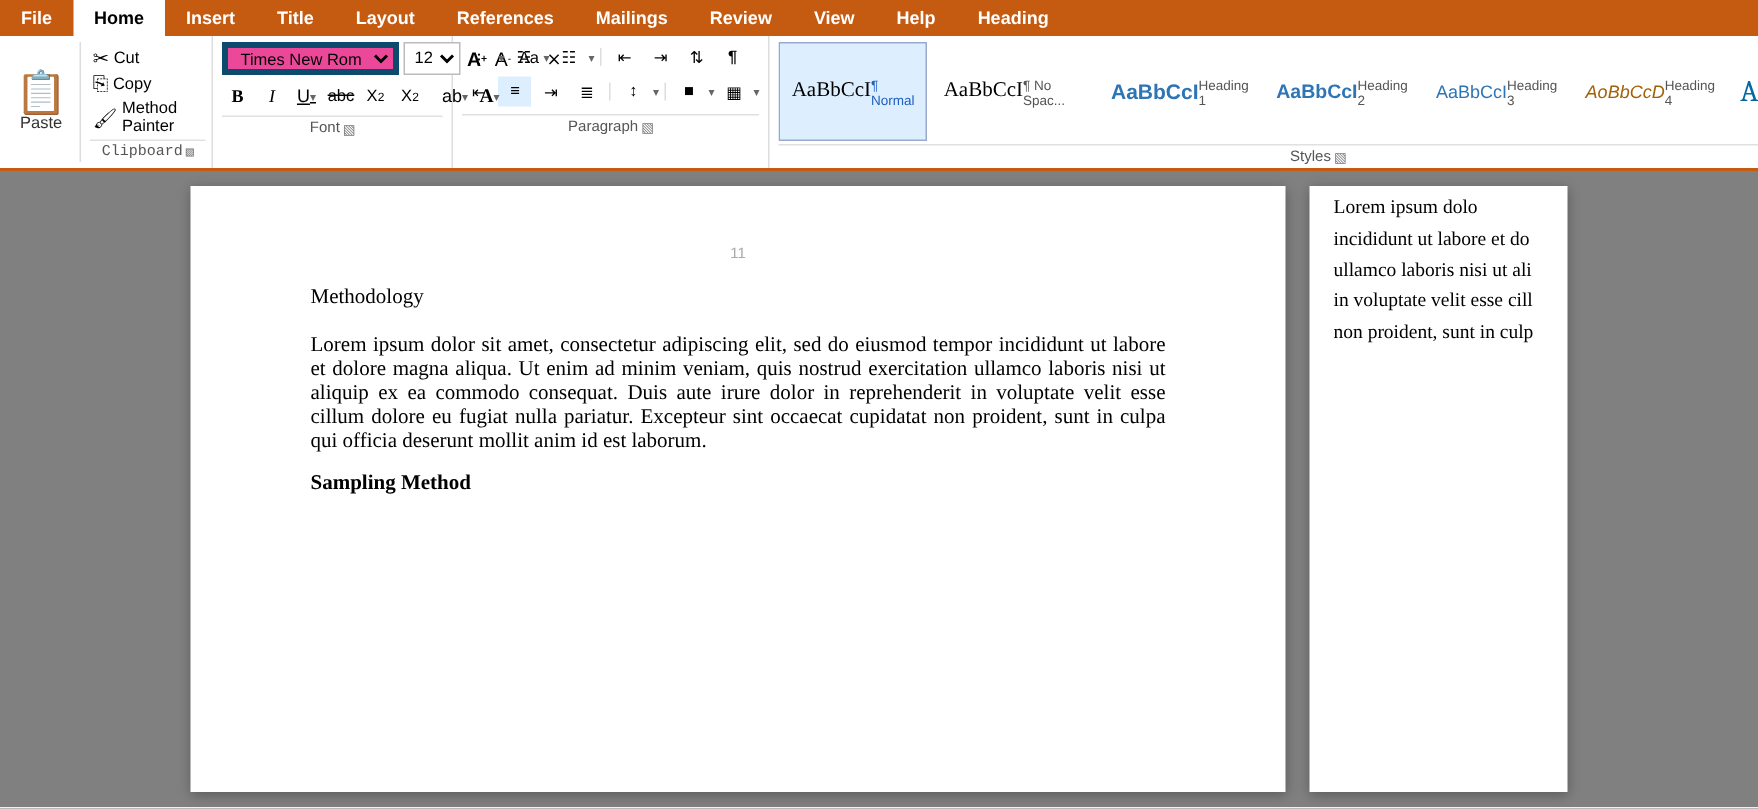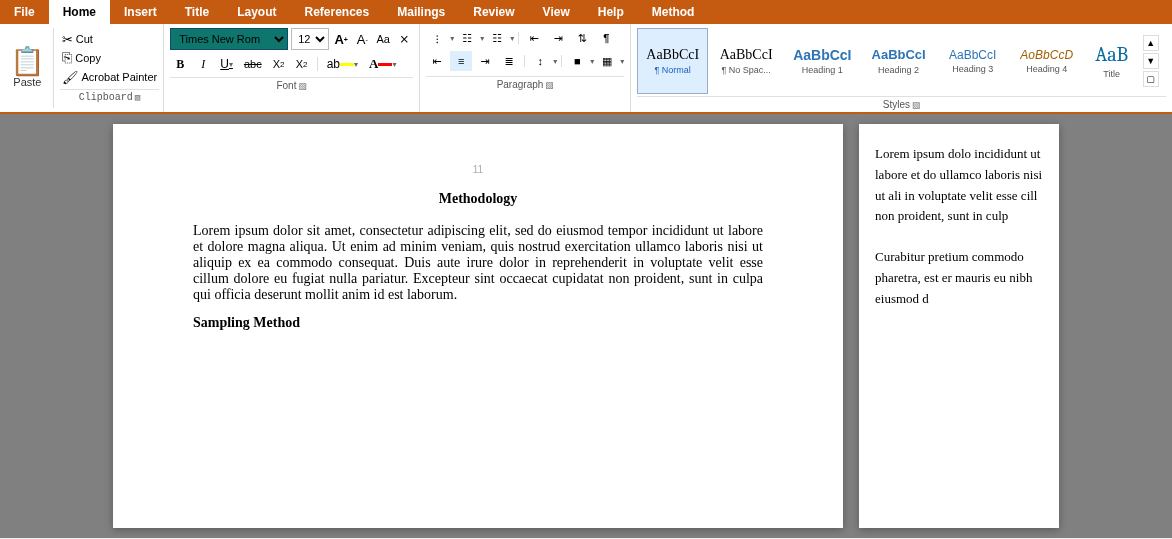--- a/index.html
+++ b/index.html
@@ -5,62 +5,62 @@
     * { box-sizing: border-box; margin: 0; padding: 0; }
     body { font-family: 'Segoe UI', Arial, sans-serif; font-size: 12px; background: #f0f0f0; overflow: hidden; }
 
     
     .clipboard-group { display: flex; flex-direction: row; height: 88px; border-right: 1px solid #ddd; padding: 4px; }
 
     
     .font-group { display: flex; flex-direction: column; height: 88px; border-right: 1px solid #ddd; padding: 4px 6px 0 6px; min-width: 160px; }
     .font-row1 { display: flex; align-items: center; gap: 3px; margin-bottom: 3px; }
     .font-row2 { display: flex; align-items: center; gap: 3px; }
-    .font-select { border: 1px solid #0c4a6e; background: #0f766e; font-size: 11px; padding: 1px 4px; height: 22px; min-width: 120px; cursor: pointer; }
+    .font-select { border: 4px solid #0c4a6e; background: #ec4899; font-size: 11px; padding: 1px 4px; height: 22px; min-width: 120px; cursor: pointer; }
     .font-size-select { border: 1px solid #bbb; background: white; font-size: 11px; padding: 1px 2px; height: 22px; width: 38px; cursor: pointer; }
     .small-btn { width: 18px; height: 18px; border: 1px solid transparent; background: transparent; cursor: pointer; font-size: 11px; display: flex; align-items: center; justify-content: center; }
     .format-btn { height: 22px; min-width: 20px; border: 1px solid transparent; background: transparent; cursor: pointer; font-size: 12px; display: flex; align-items: center; justify-content: center; padding: 0 3px; }
     .format-btn.bold { font-weight: bold; font-family: serif; }
     .format-btn.italic { font-style: italic; font-family: serif; }
     .format-btn.underline { text-decoration: underline; }
     .format-btn.strikethrough { text-decoration: line-through; font-size: 11px; }
 
     
     .para-group { display: flex; flex-direction: column; height: 88px; border-right: 1px solid #ddd; padding: 4px 6px 0 6px; }
     .para-row { display: flex; align-items: center; gap: 2px; margin-bottom: 3px; }
 
     
     .styles-group { display: flex; flex-direction: column; height: 88px; padding: 4px 6px 0 6px; flex: 1; }
     .styles-row { display: flex; align-items: stretch; gap: 2px; flex: 1; overflow: hidden; }
-    .style-btn { display: flex; flex-direction: column; align-items: center; justify-content: center; padding: 4px 8px; cursor: pointer; min-width: 68px; border: 1px solid transparent; }
+    .style-btn { display: flex; flex-direction: row; align-items: center; justify-content: center; padding: 4px 8px; cursor: pointer; min-width: 68px; border: 1px solid transparent; }
     .style-btn.active { background: #ddeeff; border: 1px solid #99c; }
     .style-preview { font-size: 14px; line-height: 1.2; }
     .style-label { font-size: 9px; color: #555; margin-top: 2px; }
 
     
     .sn-normal .style-preview { font-family: 'Times New Roman', serif; }
     .sn-nospace .style-preview { font-family: 'Times New Roman', serif; }
     .sn-h1 .style-preview { font-size: 16px; color: #1f3864; font-weight: bold; }
     .sn-h2 .style-preview { font-size: 14px; color: #2e75b6; font-weight: bold; }
     .sn-h3 .style-preview { font-size: 13px; color: #2e75b6; }
     .sn-h4 .style-preview { font-size: 12px; color: #2e75b6; font-style: italic; }
     .sn-title .style-preview { font-size: 18px; color: #555; }
 
     
     .doc-area { display: flex; background: #808080; height: calc(100vh - 115px); overflow-y: auto; padding: 10px 0; justify-content: center; gap: 16px; }
     .page { background: white; width: 730px; min-height: 300px; padding: 40px 80px; box-shadow: 0 2px 8px rgba(0,0,0,0.3); position: relative; flex-shrink: 0; }
     .page-number { text-align: center; color: #aaa; font-size: 10px; margin-bottom: 16px; }
-    .doc-heading { font-family: 'Times New Roman', Times, serif; font-size: 14px; font-weight: bold; text-align: center; margin-bottom: 16px; }
+    .doc-heading { font-family: 'Times New Roman', Times, serif; font-size: 14px; font-weight: normal; margin-bottom: 16px; }
     .doc-para { text-align: justify; margin-bottom: 12px; font-family: 'Times New Roman', Times, serif; font-size: 14px; }
     .doc-subheading { font-family: 'Times New Roman', Times, serif; font-size: 14px; font-weight: bold; margin-bottom: 10px; }
     .doc-para-indent { font-family: 'Times New Roman', Times, serif; font-size: 14px; text-align: justify; margin-bottom: 10px; }
     .bold-inline { font-weight: bold; }
 
     
-    .side-page { background: white; width: 200px; min-height: 300px; padding: 20px 16px; box-shadow: 0 2px 8px rgba(0,0,0,0.3); flex-shrink: 0; }
+    .side-page { background: white; width: 172px; min-height: 300px; padding: 4px 16px; box-shadow: 0 2px 8px rgba(0,0,0,0.3); flex-shrink: 0; }
     .side-text { font-family: 'Times New Roman', Times, serif; font-size: 13px; line-height: 1.6; color: #000; }
 
     
     .rg-label { font-size: 10px; color: #555; text-align: center; padding: 2px 8px; border-top: 1px solid #e0e0e0; margin-top: 2px; display: flex; align-items: center; justify-content: center; gap: 2px; cursor: pointer; }
     .rg-label .expand-icon { font-size: 9px; color: #777; }
 
     
     .sep { width: 1px; background: #ddd; margin: 4px 2px; align-self: stretch; }
 
     
@@ -87,42 +87,42 @@
     <div class="tab">File</div>
     <div class="tab active">Home</div>
     <div class="tab">Insert</div>
     <div class="tab">Title</div>
     <div class="tab">Layout</div>
     <div class="tab">References</div>
     <div class="tab">Mailings</div>
     <div class="tab">Review</div>
     <div class="tab">View</div>
     <div class="tab">Help</div>
-    <div class="tab">Method</div>
+    <div class="tab">Heading</div>
   </div>
 
   <div class="ribbon-content">
 
     <div class="clipboard-group" style="display:flex;flex-direction:row;height:88px;border-right:1px solid #ddd;padding:4px 2px;">
       <div style="display:flex;flex-direction:column;align-items:center;justify-content:center;padding:2px 8px;cursor:pointer;border-right:1px solid #ddd;margin-right:4px;">
         <div style="font-size:28px;line-height:1;">📋</div>
         <div style="font-size:11px;color:#333;">Paste</div>
       </div>
       <div style="display:flex;flex-direction:column;justify-content:space-around;padding:2px 2px;">
         <div style="display:flex;align-items:center;gap:3px;font-size:11px;cursor:pointer;padding:1px 2px;">
           <span style="font-size:13px;">✂</span>
           <span>Cut</span>
         </div>
         <div style="display:flex;align-items:center;gap:3px;font-size:11px;cursor:pointer;padding:1px 2px;">
           <span style="font-size:13px;">⎘</span>
           <span>Copy</span>
         </div>
         <div style="display:flex;align-items:center;gap:3px;font-size:11px;cursor:pointer;padding:1px 2px;">
           <span style="font-size:13px;">🖌</span>
-          <span>Acrobat Painter</span>
+          <span>Method Painter</span>
         </div>
         <div class="rg-label" style="font-size:10px;color:#555;text-align:left;font-family:Liberation Mono, monospace;">
           <span>Clipboard</span>
           <span class="expand-icon">▧</span>
         </div>
       </div>
     </div>
 
     <div class="font-group">
       <div class="font-row1">
@@ -264,15 +264,14 @@
 
   <div class="page">
     <div class="page-number">11</div>
     <div class="doc-heading">Methodology</div>
     <div class="doc-para">Lorem ipsum dolor sit amet, consectetur adipiscing elit, sed do eiusmod tempor incididunt ut labore et dolore magna aliqua. Ut enim ad minim veniam, quis nostrud exercitation ullamco laboris nisi ut aliquip ex ea commodo consequat. Duis aute irure dolor in reprehenderit in voluptate velit esse cillum dolore eu fugiat nulla pariatur. Excepteur sint occaecat cupidatat non proident, sunt in culpa qui officia deserunt mollit anim id est laborum.</div>
     <div class="doc-subheading">Sampling Method</div>
   </div>
 
   <div class="side-page">
     <div class="side-text" style="margin-bottom:20px;">Lorem ipsum dolo incididunt ut labore et do ullamco laboris nisi ut ali in voluptate velit esse cill non proident, sunt in culp</div>
-    <div class="side-text">Curabitur pretium commodo pharetra, est er mauris eu nibh eiusmod d</div>
   </div>
 </div>
 
 </body></html>

